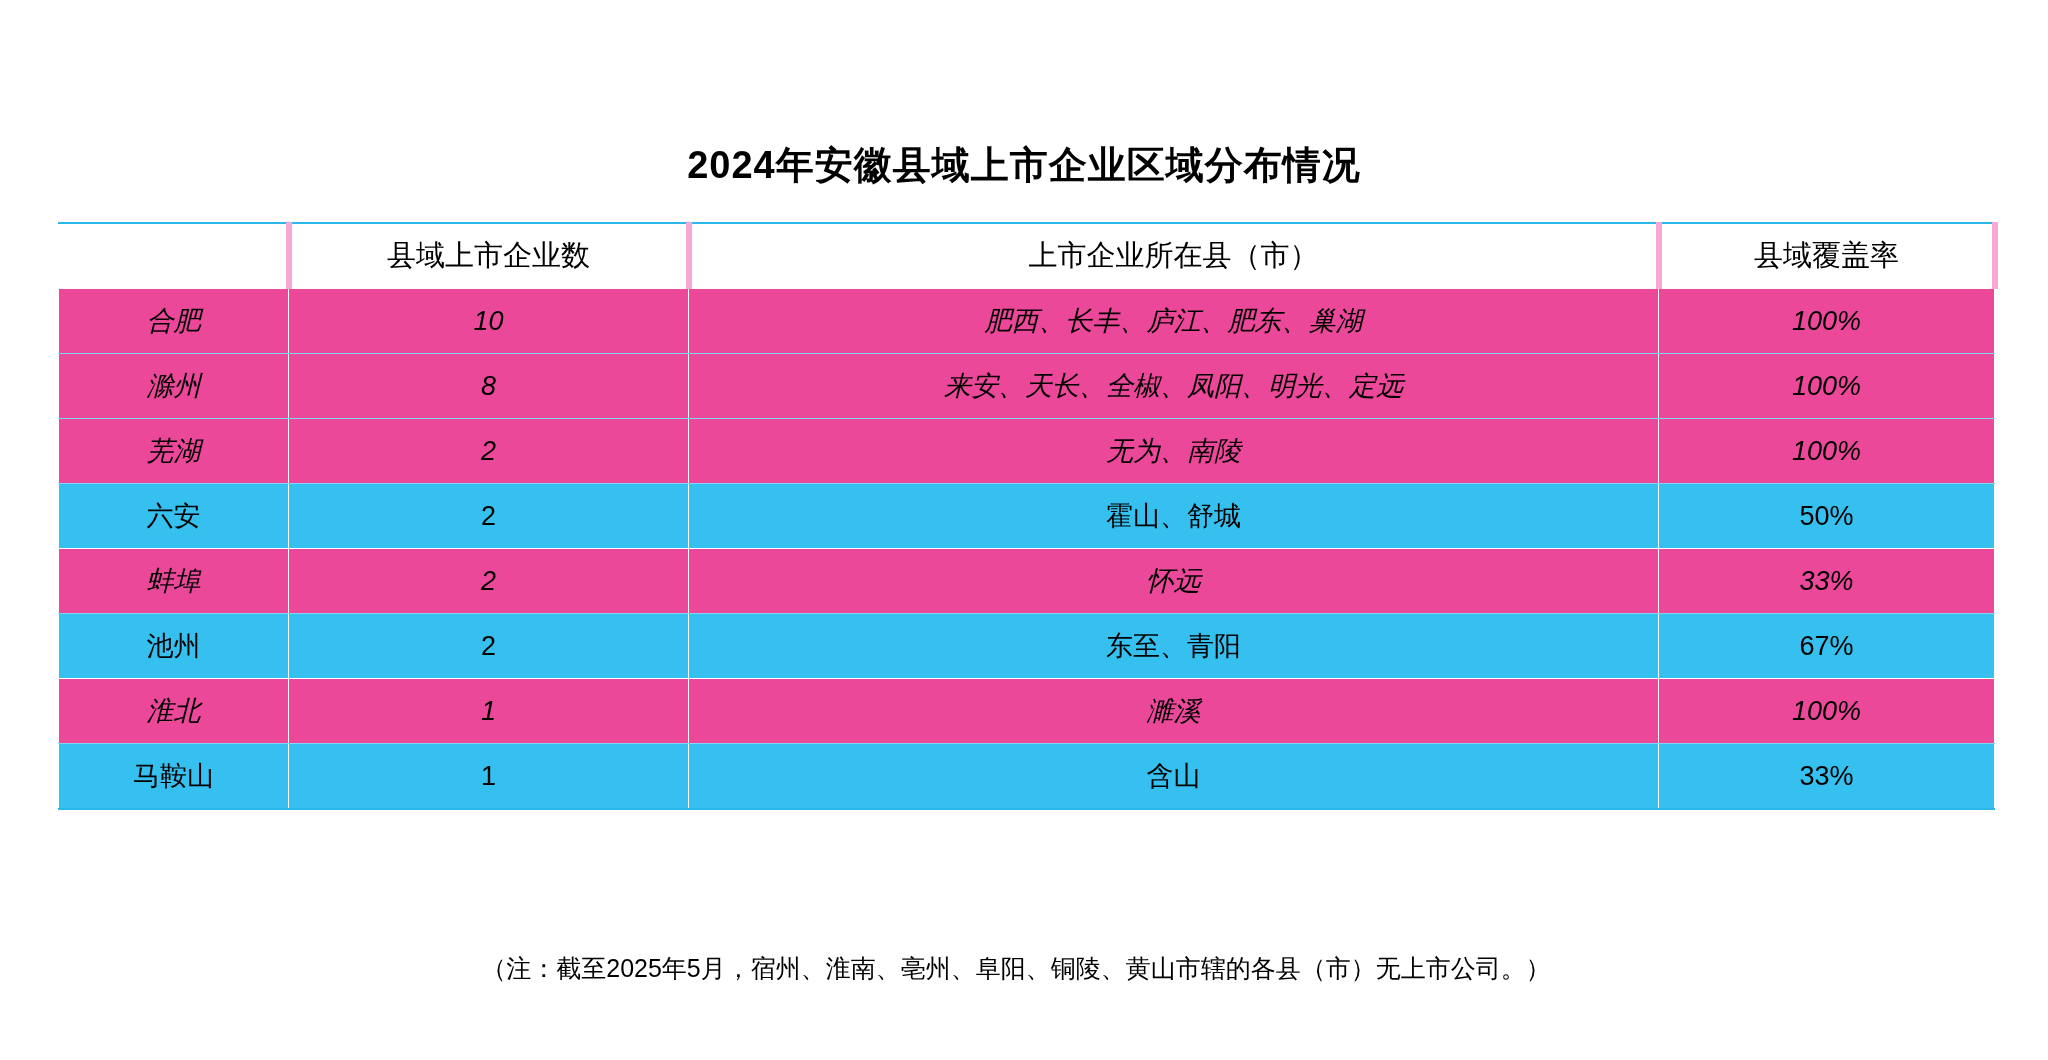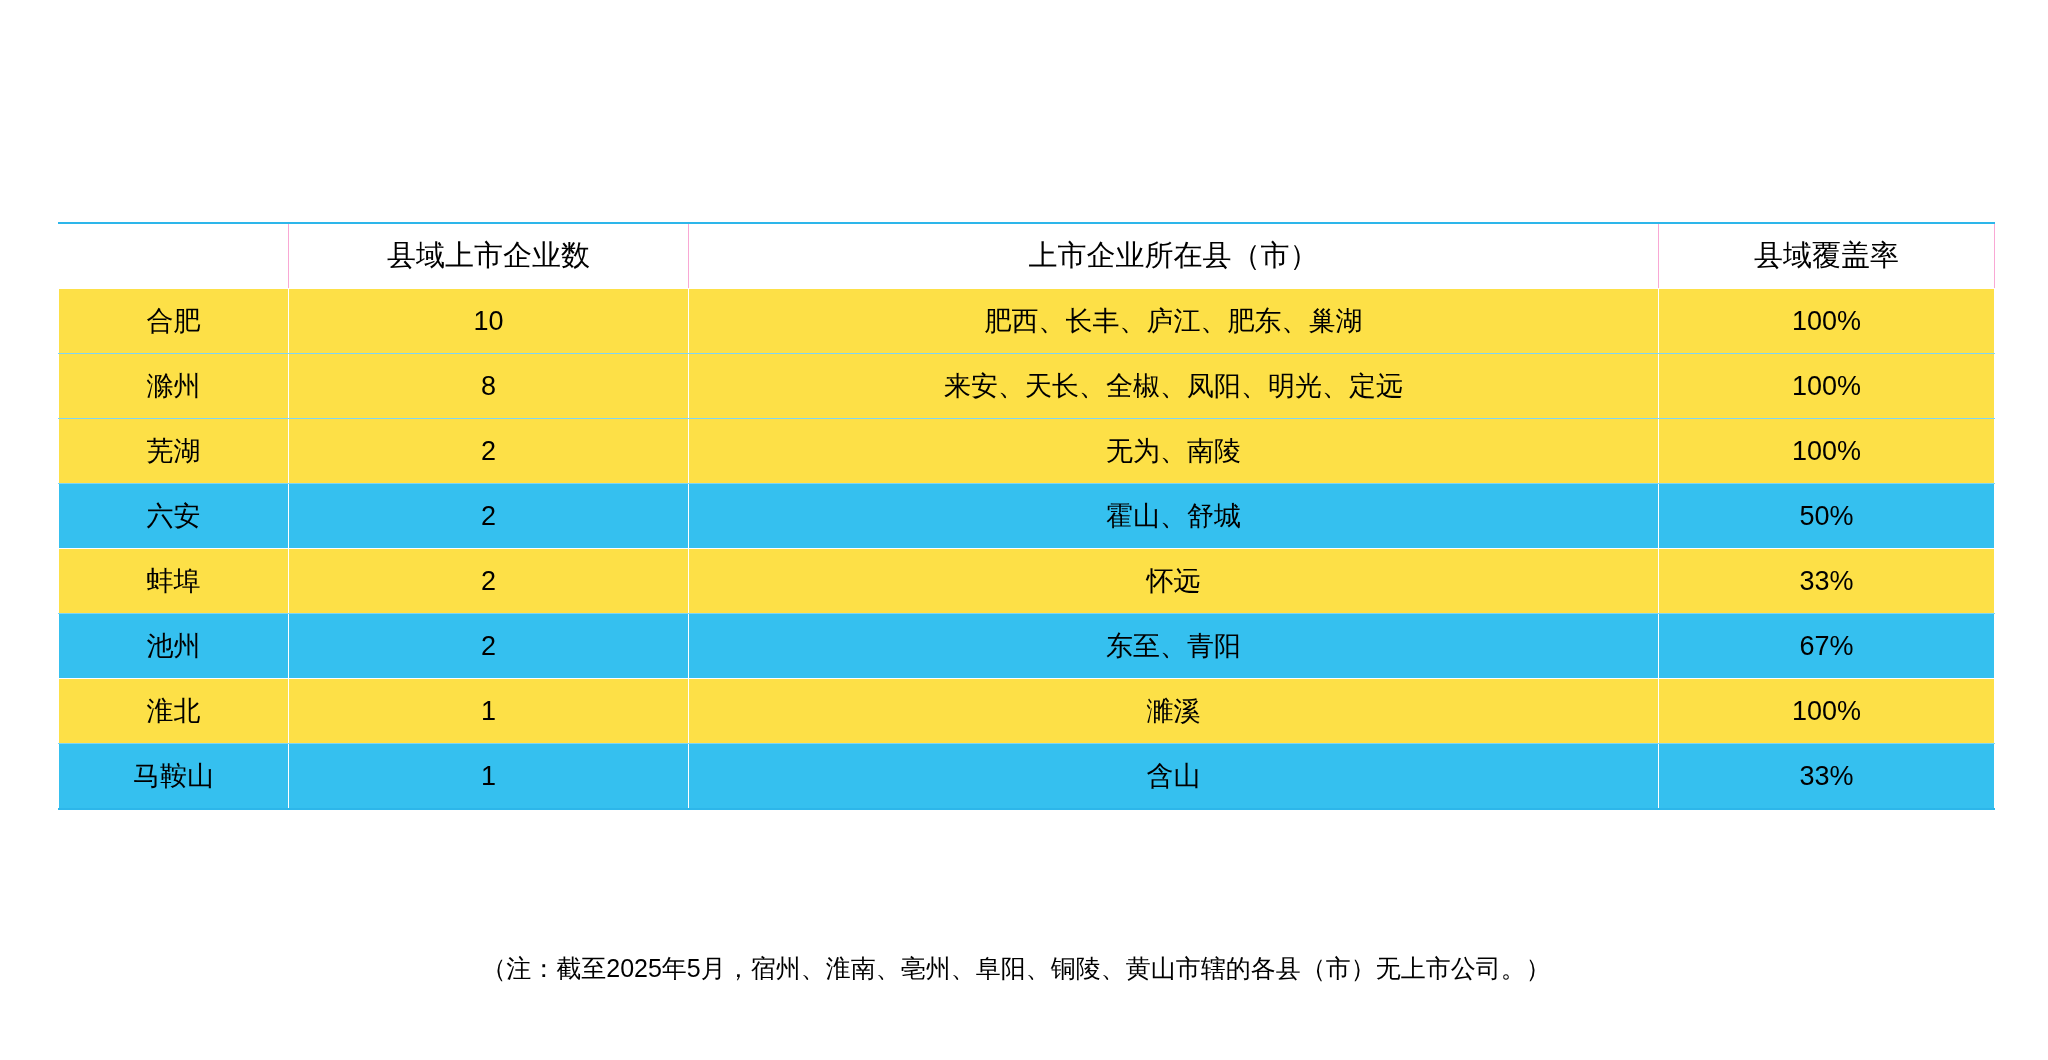--- a/index.html
+++ b/index.html
@@ -58,37 +58,38 @@
   .col-rate   { width: 336px; }
 
   tr.header td {
     background: #ffffff;
     font-size: 29px;
     border-top: 2px solid #2db6ea;
     border-bottom: 1px solid #ffffff;
   }
   tr.header td.first { }
   tr.odd td {
-    background: #fde047;
+    background: #ec4899;
+    font-style: italic;
   }
   tr.even td {
     background: #35c0ef;
   }
   tr.last td {
     border-bottom: 2px solid #2db6ea;
     text-align: center;
   }
   
   tr.odd td {
     border-top: 1px solid #7fd5f4;
     border-bottom: 1px solid #7fd5f4;
   }
   tr.header td {
     border-left: 1px solid #ffffff;
-    border-right: 1px solid #f9a8d4;
+    border-right: 6px solid #f9a8d4;
   }
   tr.odd td, tr.even td {
     border-left: 1px solid #ffffff;
     border-right: 1px solid #ffffff;
   }
   .note {
     position: absolute;
     top: 952px;
     left: 0;
     width: 2048px;
@@ -97,20 +98,21 @@
     color: #000000;
     padding-right: 16px;
     box-sizing: border-box;
   }
 </style>
 </head>
 <body>
 
 <div class="page">
 
+  <div class="title">2024年安徽县域上市企业区域分布情况</div>
 
   <div class="table-wrap">
     <table class="dist">
       <colgroup>
         <col class="col-region">
         <col class="col-count">
         <col class="col-places">
         <col class="col-rate">
       </colgroup>
       <tbody>

